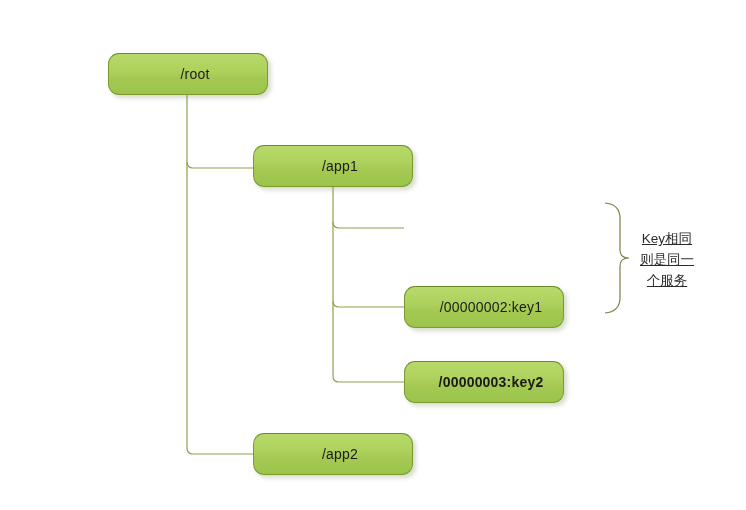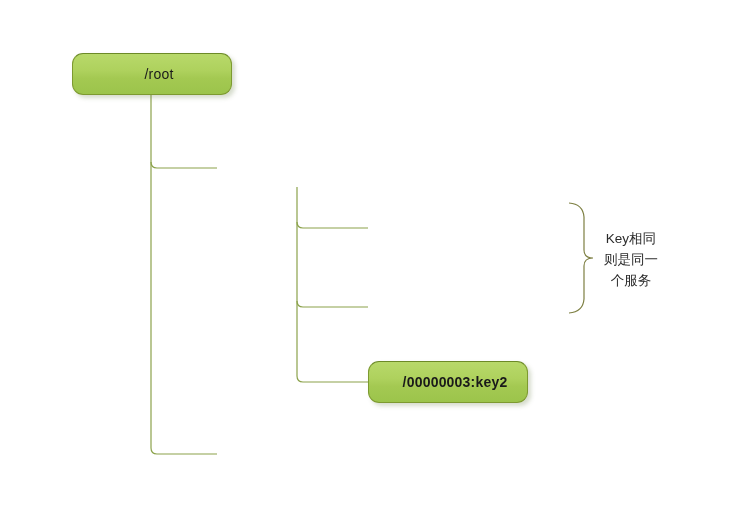--- a/index.html
+++ b/index.html
@@ -10,20 +10,21 @@
     width: 746px;
     height: 510px;
     background: #ffffff;
     font-family: "Liberation Sans", sans-serif;
     overflow: hidden;
   }
   #canvas {
     position: relative;
     width: 702px;
     height: 510px;
+    margin-left: 36px;
   }
   #edges {
     position: absolute;
     left: 0;
     top: 0;
     width: 746px;
     height: 510px;
   }
   .node {
     position: absolute;
@@ -47,20 +48,21 @@
     padding-left: 14px;
     box-sizing: border-box;
   }
   .note {
     position: absolute;
     color: #2b2b2b;
     font-size: 13.5px;
     line-height: 21px;
     text-align: center;
     white-space: nowrap;
+    text-decoration: underline;
   }
   .note div { display: block; }
 </style>
 </head>
 <body>
 
 <div id="canvas">
 
   <svg id="edges" viewBox="0 0 746 510" xmlns="http://www.w3.org/2000/svg">
     <g fill="none" stroke="#8ba24a" stroke-width="1.2">
@@ -80,27 +82,36 @@
       <path d="M297,376 q0,6 6,6 L368,382"></path>
     </g>
 
     <path fill="none" stroke="#7d7f42" stroke-width="1.2" d="M569,203 q14,1 15,14 L584,250 q0,8 9,8 q-9,0 -9,8 L584,299 q-1,13 -15,14"></path>
   </svg>
 
   <div class="node" style="left:72px; top:53px; width:160px; height:42px;">
     <span class="label">/root</span>
   </div>
 
+  <div class="node" style="left:217px; top:145px; width:160px; height:42px;">
+    <span class="label">/app1</span>
+  </div>
 
 
+  <div class="node" style="left:368px; top:286px; width:160px; height:42px;">
+    <span class="label">/00000002:key1</span>
+  </div>
 
   <div class="node" style="left:368px; top:361px; width:160px; height:42px;font-weight:bold;">
     <span class="label">/00000003:key2</span>
   </div>
 
+  <div class="node" style="left:217px; top:433px; width:160px; height:42px;">
+    <span class="label">/app2</span>
+  </div>
 
   <div class="note" style="left:604px; top:228px;">
     <div>Key相同</div>
     <div>则是同一</div>
     <div>个服务</div>
   </div>
 
 </div>
 
 </body></html>

